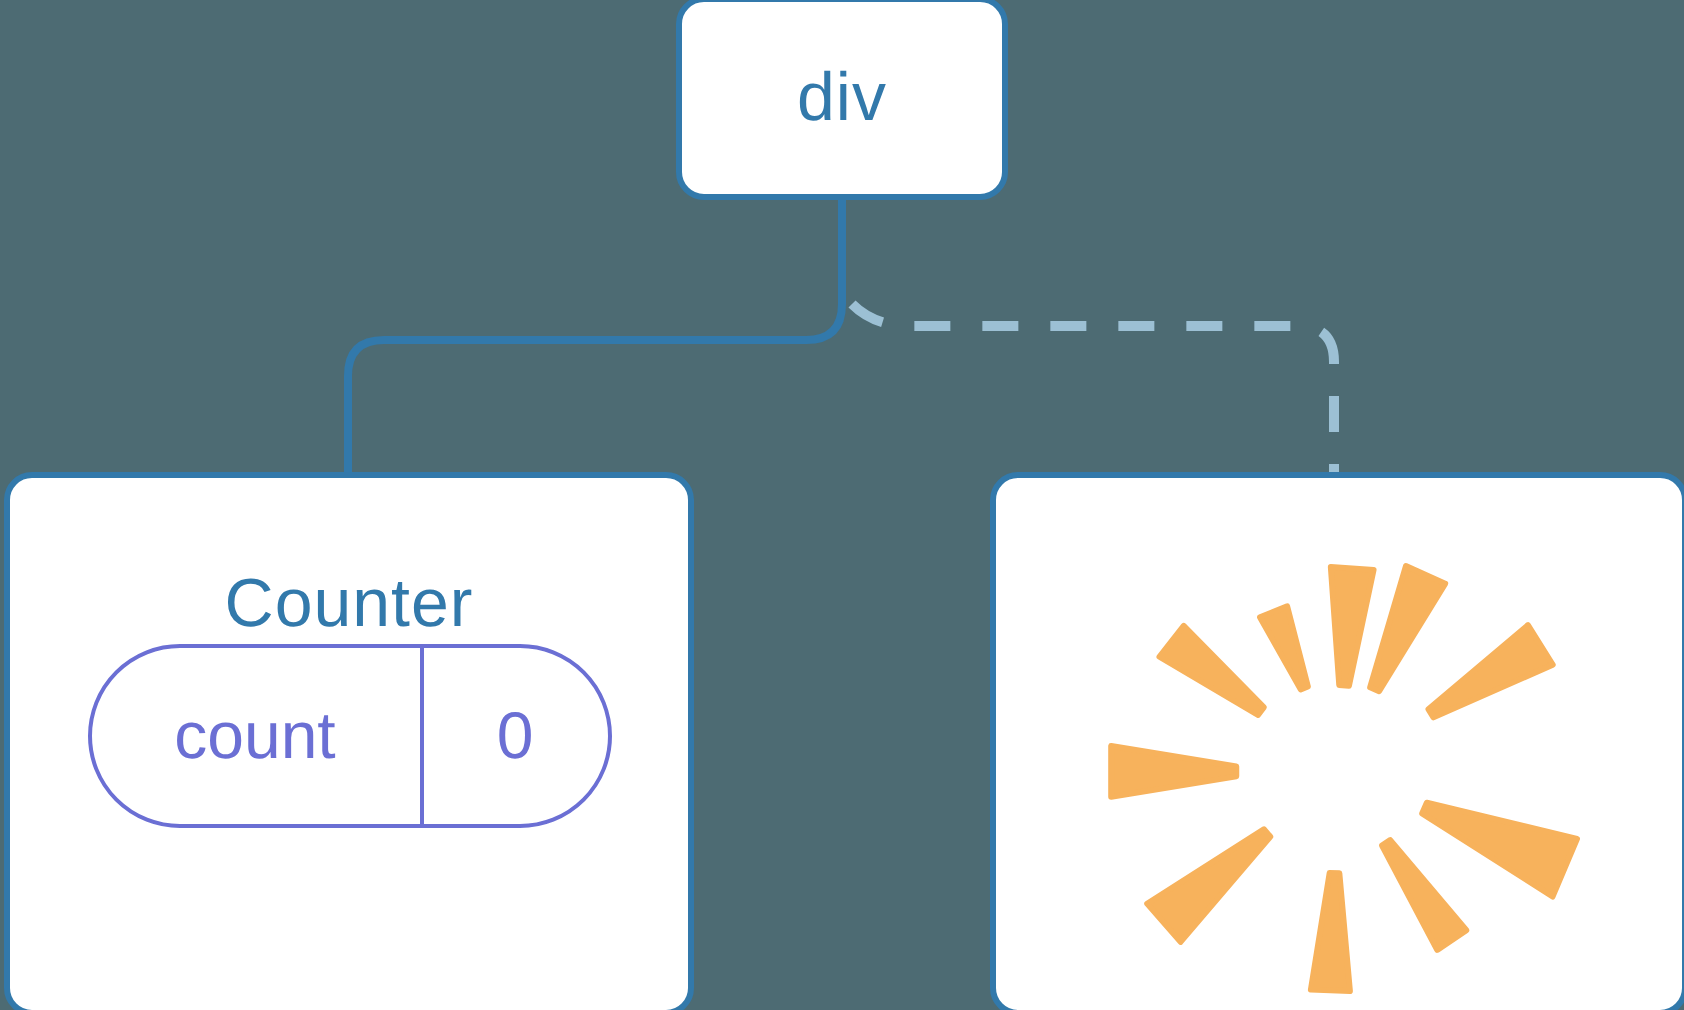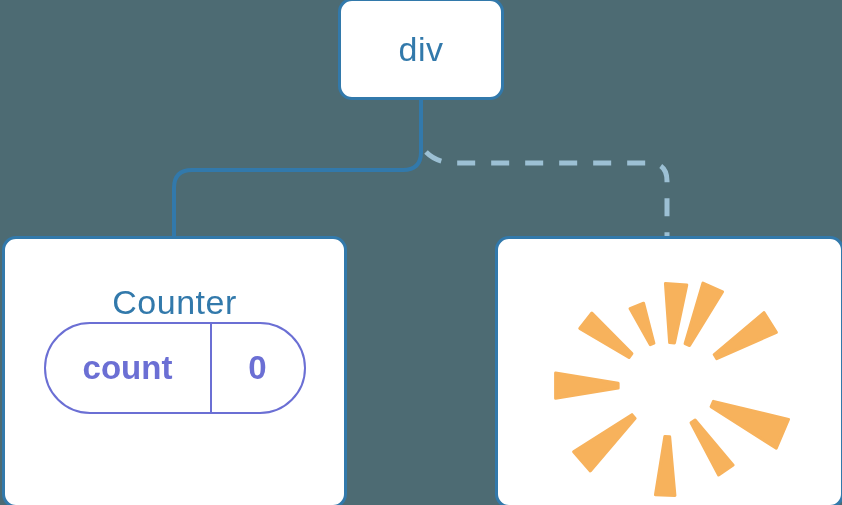--- a/index.html
+++ b/index.html
@@ -64,21 +64,20 @@
   }
   .state-pill {
     display: flex;
     align-items: stretch;
     border: 2px solid #6b6fd4;
     border-radius: 46px;
     height: 92px;
     min-width: 262px;
     box-sizing: border-box;
     overflow: hidden;
-    font-weight: bold;
   }
   .state-pill .pill-key {
     flex: 1;
     display: flex;
     align-items: center;
     justify-content: center;
     font-size: 33px;
     color: #6b6fd4;
     padding: 0 30px;
   }

